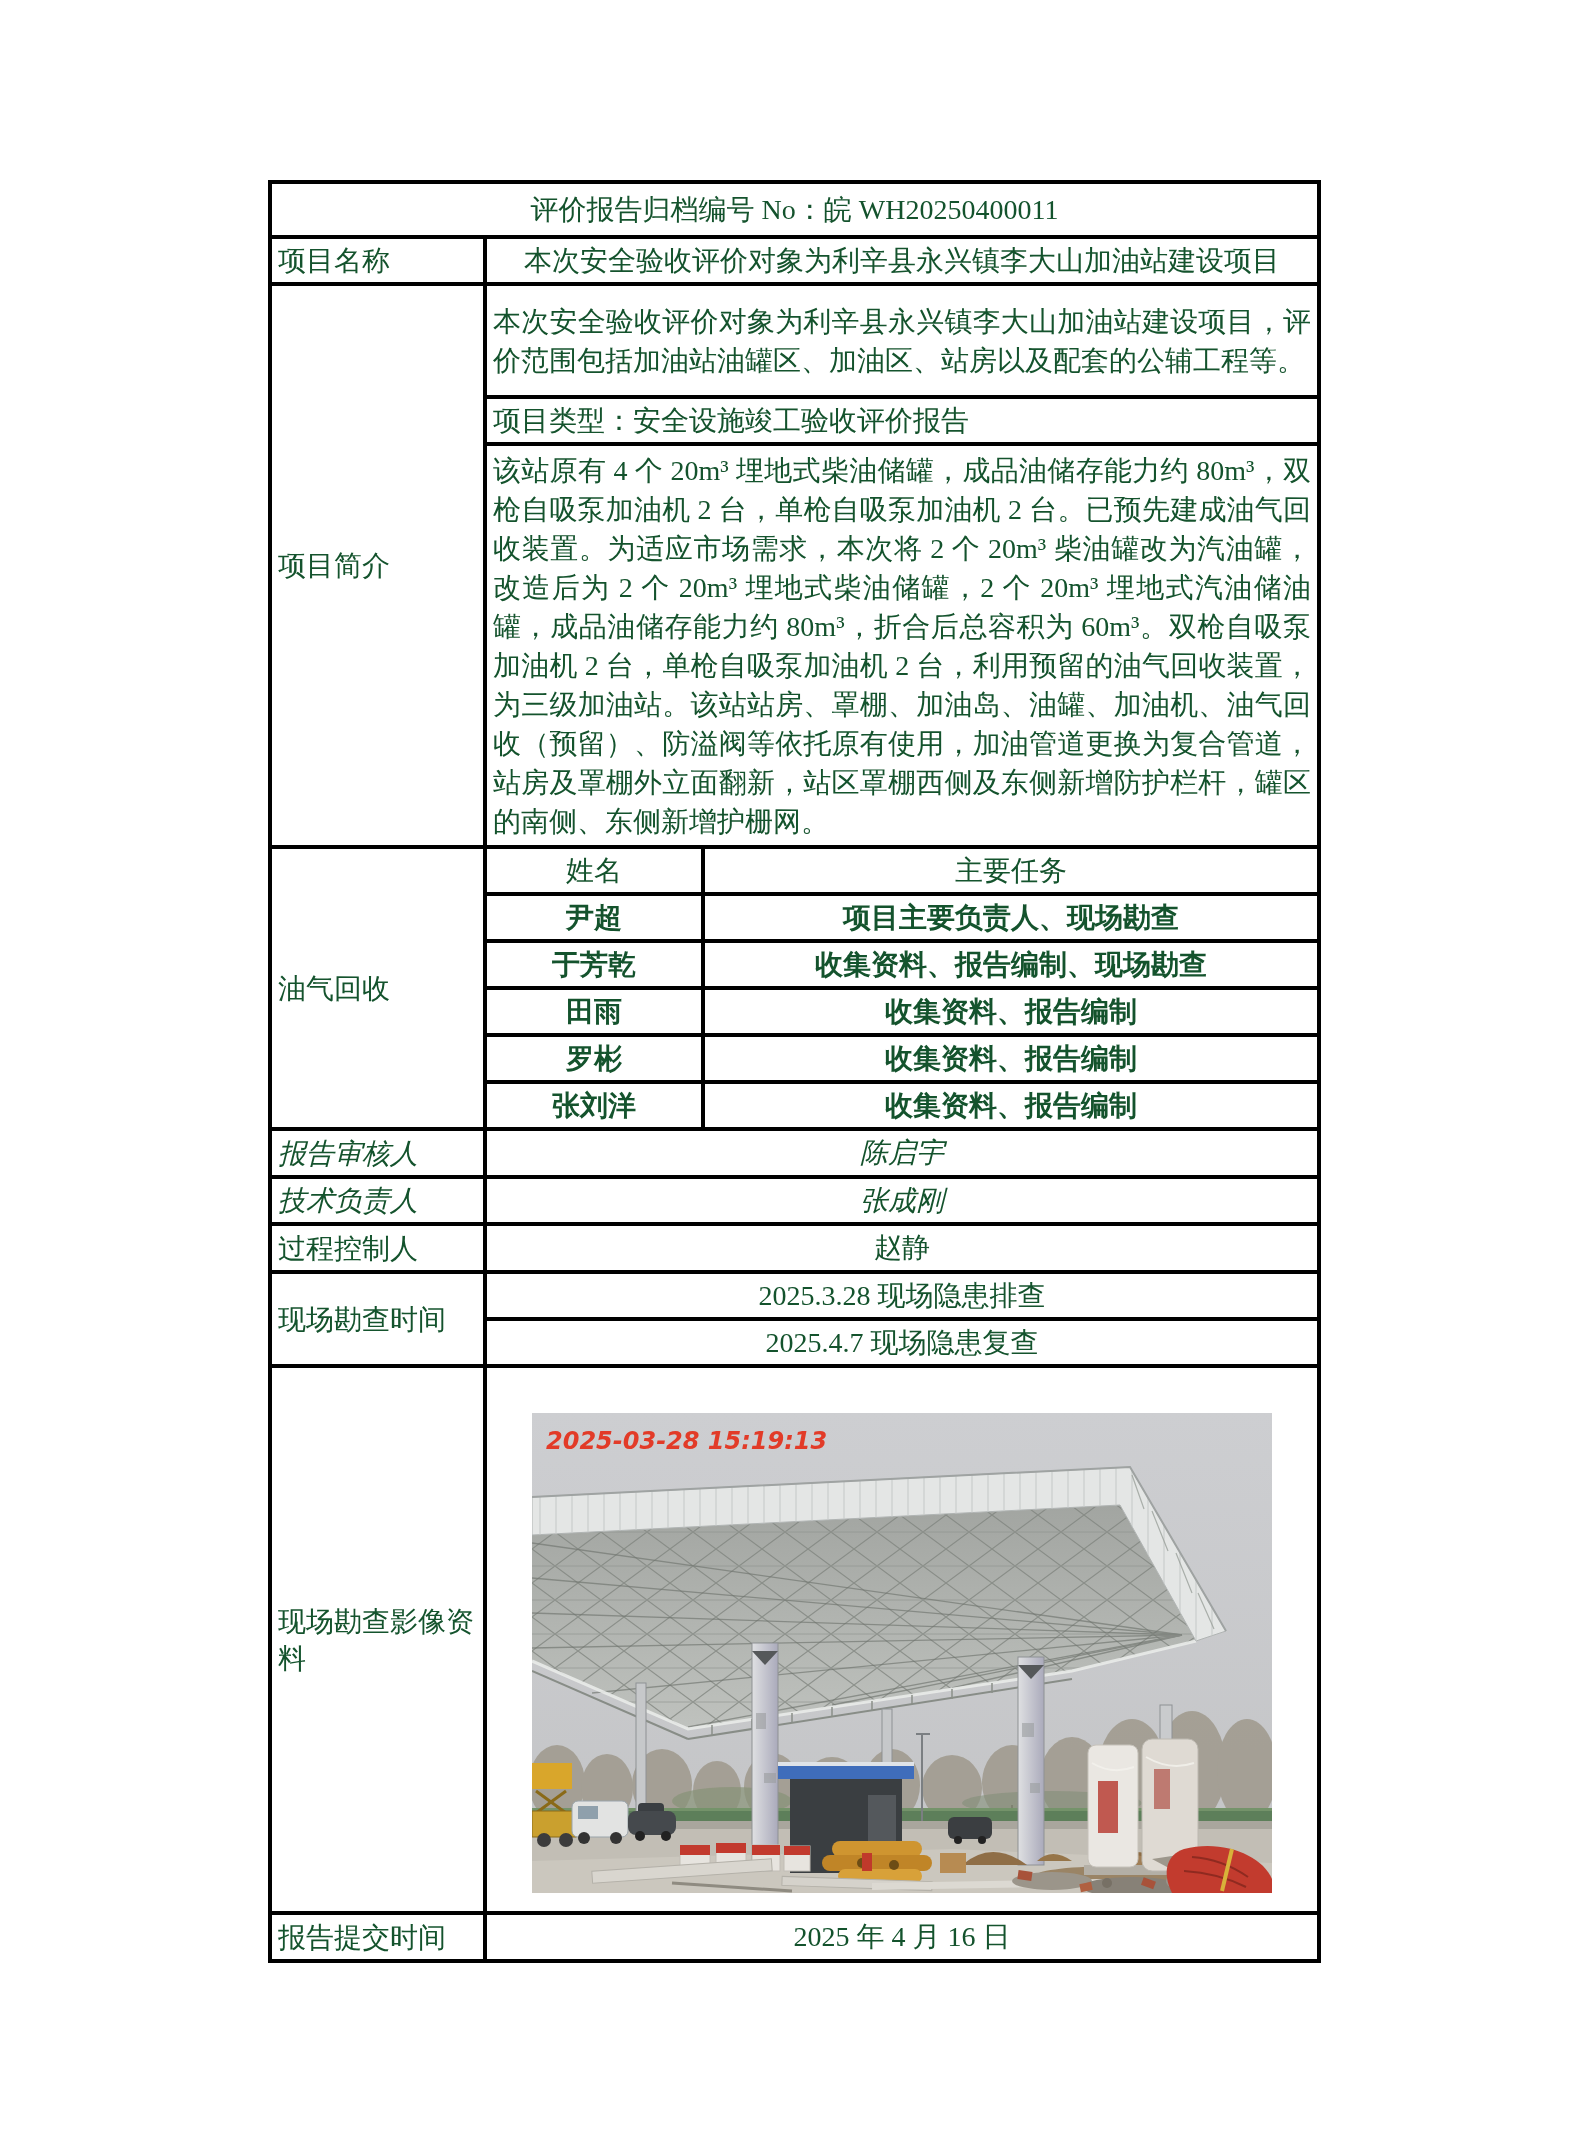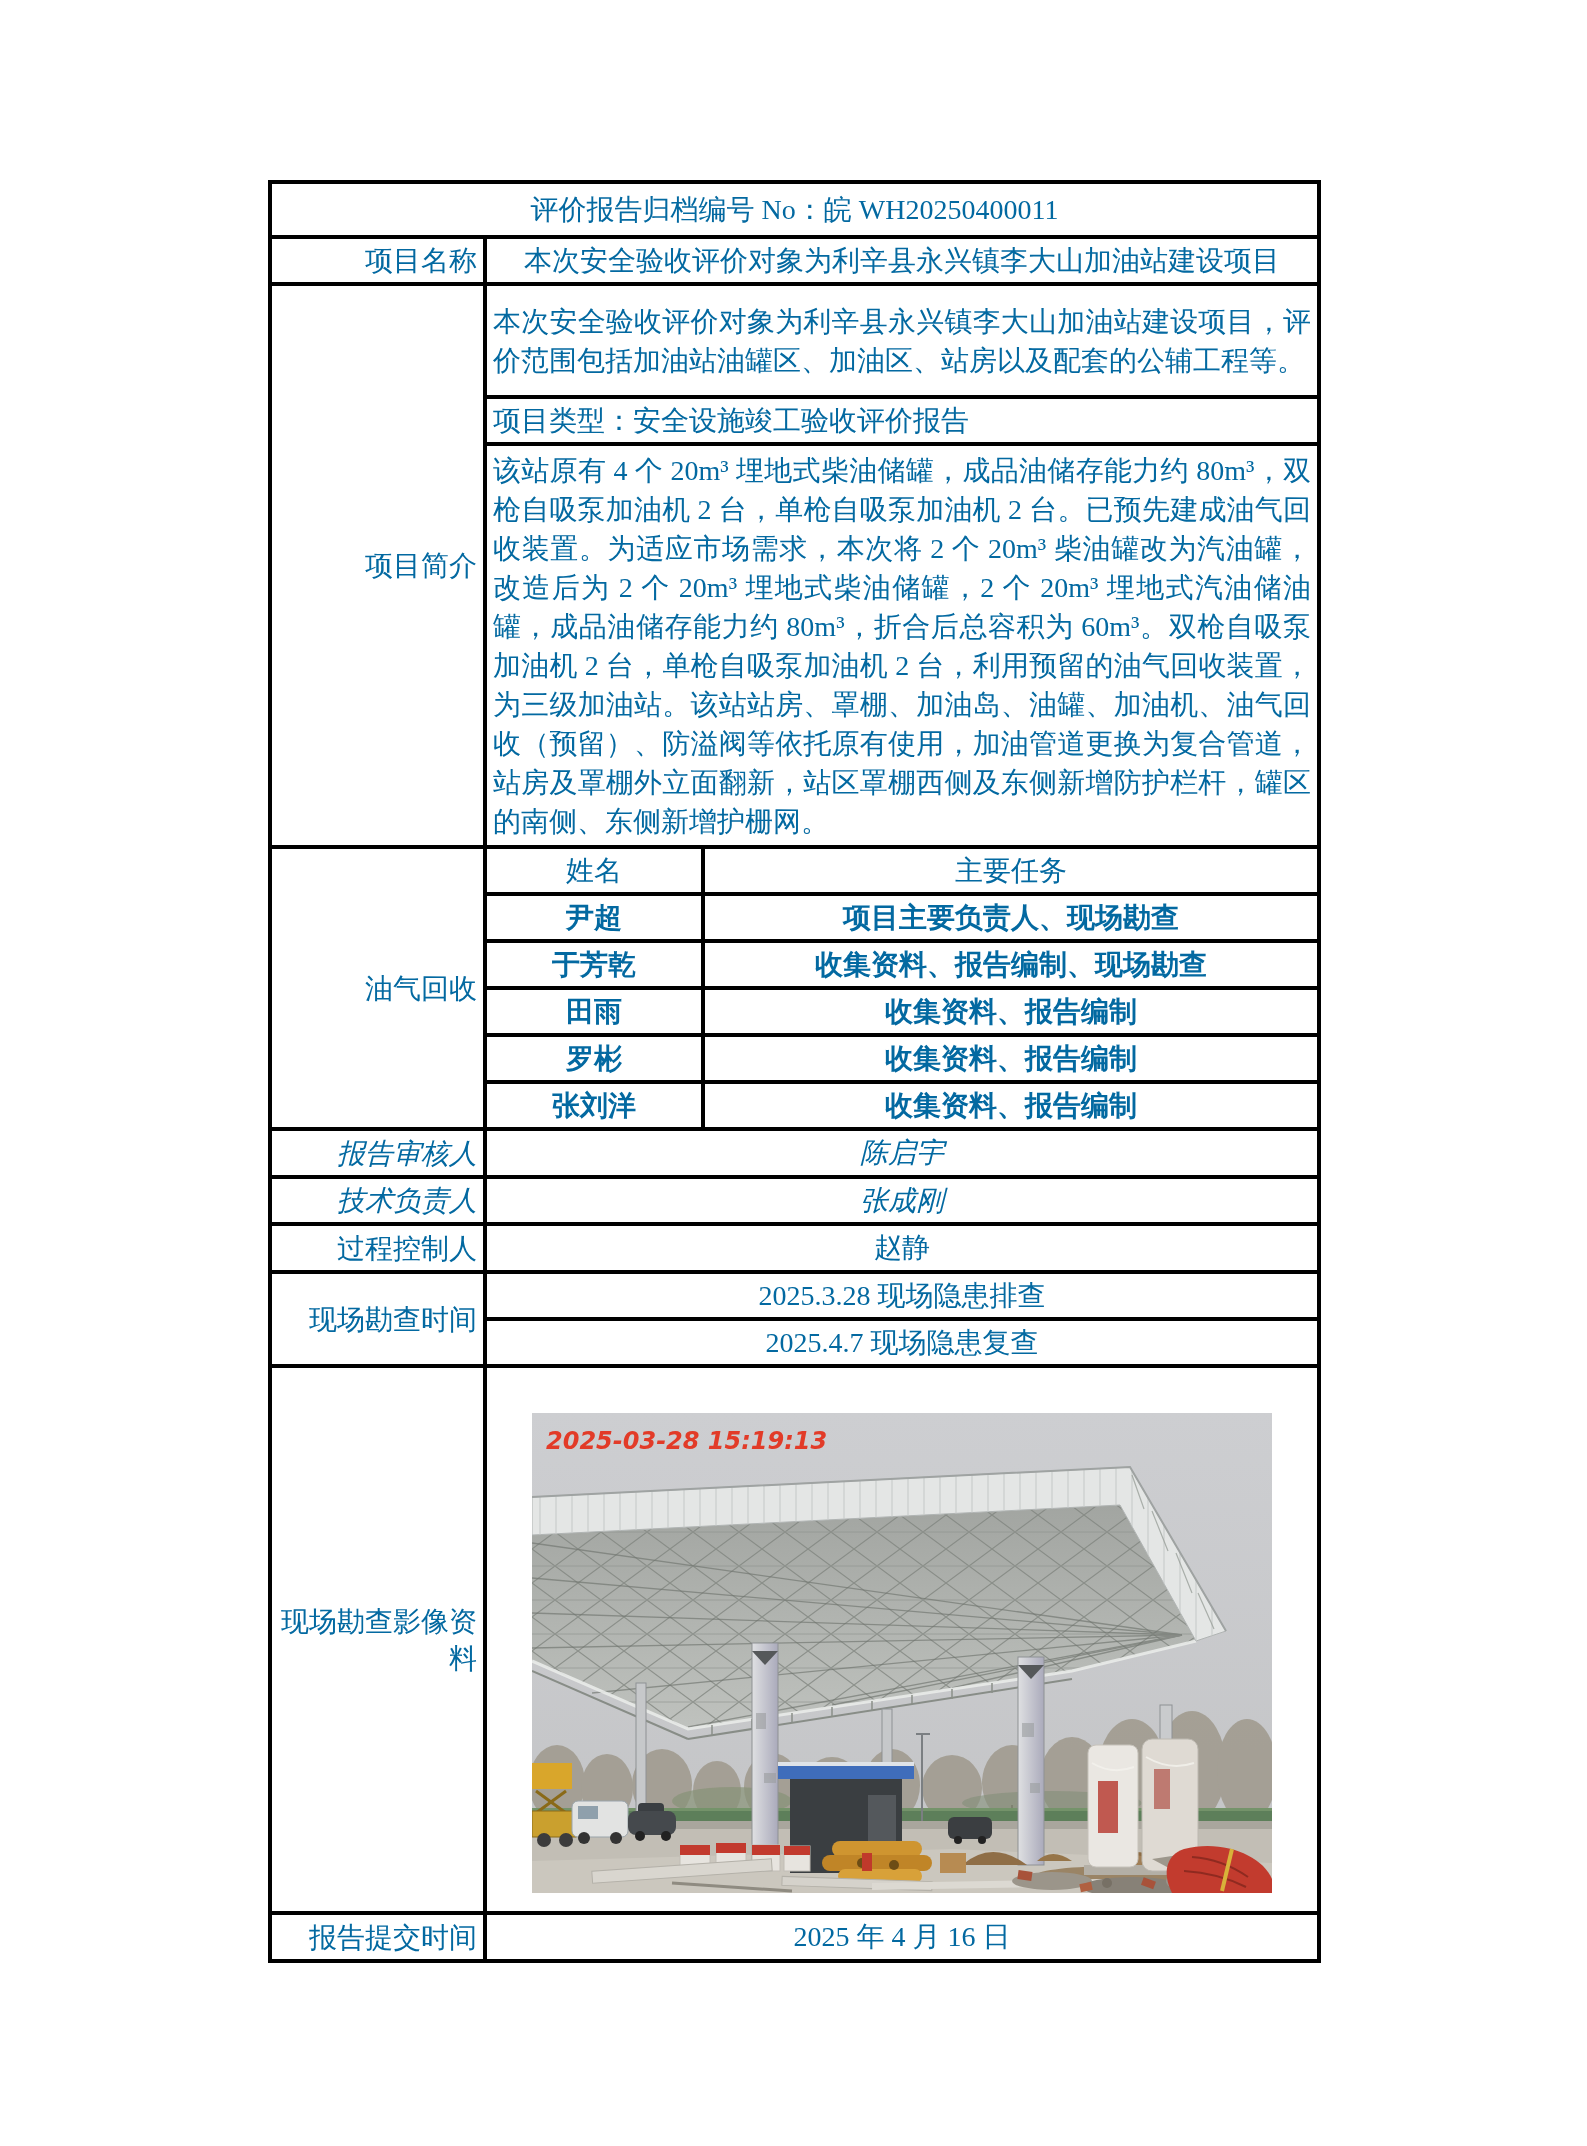--- a/index.html
+++ b/index.html
@@ -1,37 +1,37 @@
 <!DOCTYPE html>
 <html><head>
 <meta charset="utf-8">
 <style>
   html,body{margin:0;padding:0;background:#ffffff;}
   .page{
     position:relative;
     width:1587px;height:2146px;
     background:#ffffff;
     font-family:"Liberation Serif","DejaVu Serif",serif;
-    color:#0369a1;
+    color:#14532d;
   }
   table.doc{
     position:absolute;left:268px;top:180px;
     width:1049px;
     border-collapse:collapse;
     table-layout:fixed;
   }
   table.doc td{
     border:4px solid #000;
     font-size:28px;
     vertical-align:middle;
     padding:2px 6px;
     overflow:hidden;
   }
   .c-center{text-align:center;}
-  .c-label{text-align:right;line-height:37px;padding:2px 4px;}
+  .c-label{text-align:left;line-height:37px;padding:2px 4px;}
   .c-para{text-align:justify;line-height:39px;padding:2px 10px 2px 12px;font-family:Liberation Serif, serif;}
   tr.r1{height:55px;} tr.r2{height:47px;}
   tr.b1{height:113px;} tr.b2{height:42px;} tr.b3{height:403px;}
   tr.th{height:47px;} tr.tm{height:47px;font-weight:bold;}
   tr.rev{height:48px;font-style:italic;} tr.tech{height:47px;font-style:italic;} tr.proc{height:48px;}
   tr.s1{height:47px;} tr.s2{height:47px;}
   tr.media{height:547px;} tr.submit{height:48px;}
   .c-photo{text-align:center;padding:0;}
   .photo-wrap{display:inline-block;margin-top:33px;line-height:0;}
 </style>

